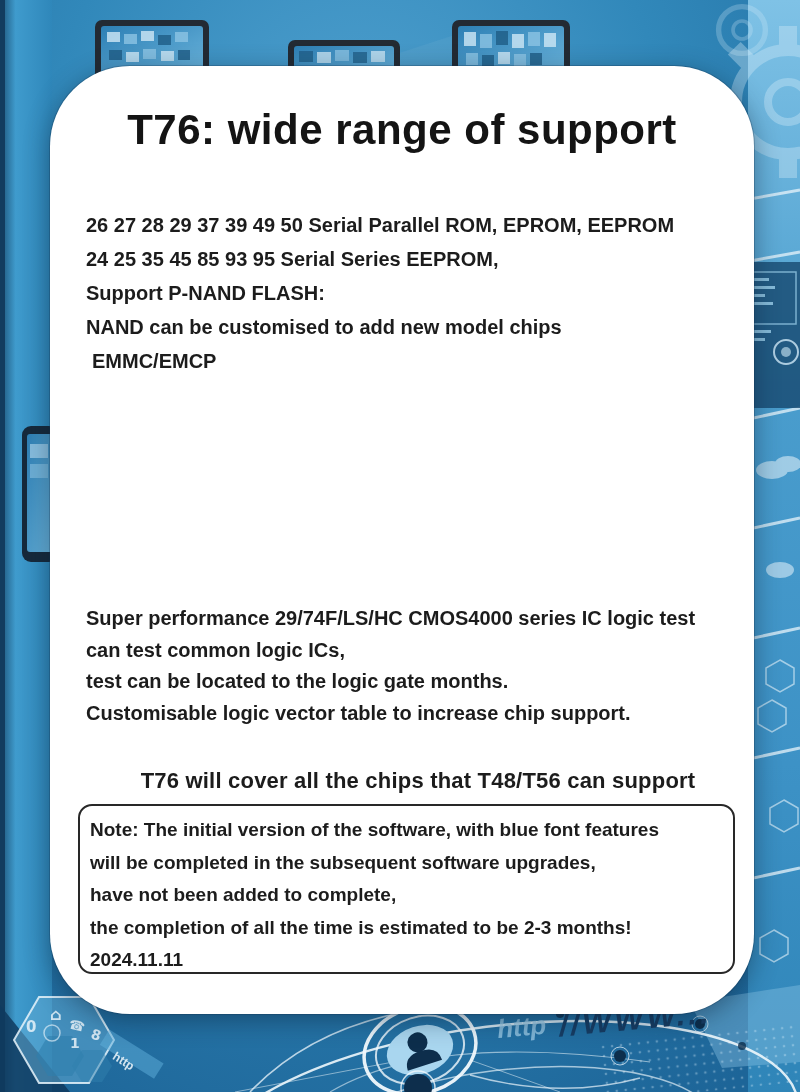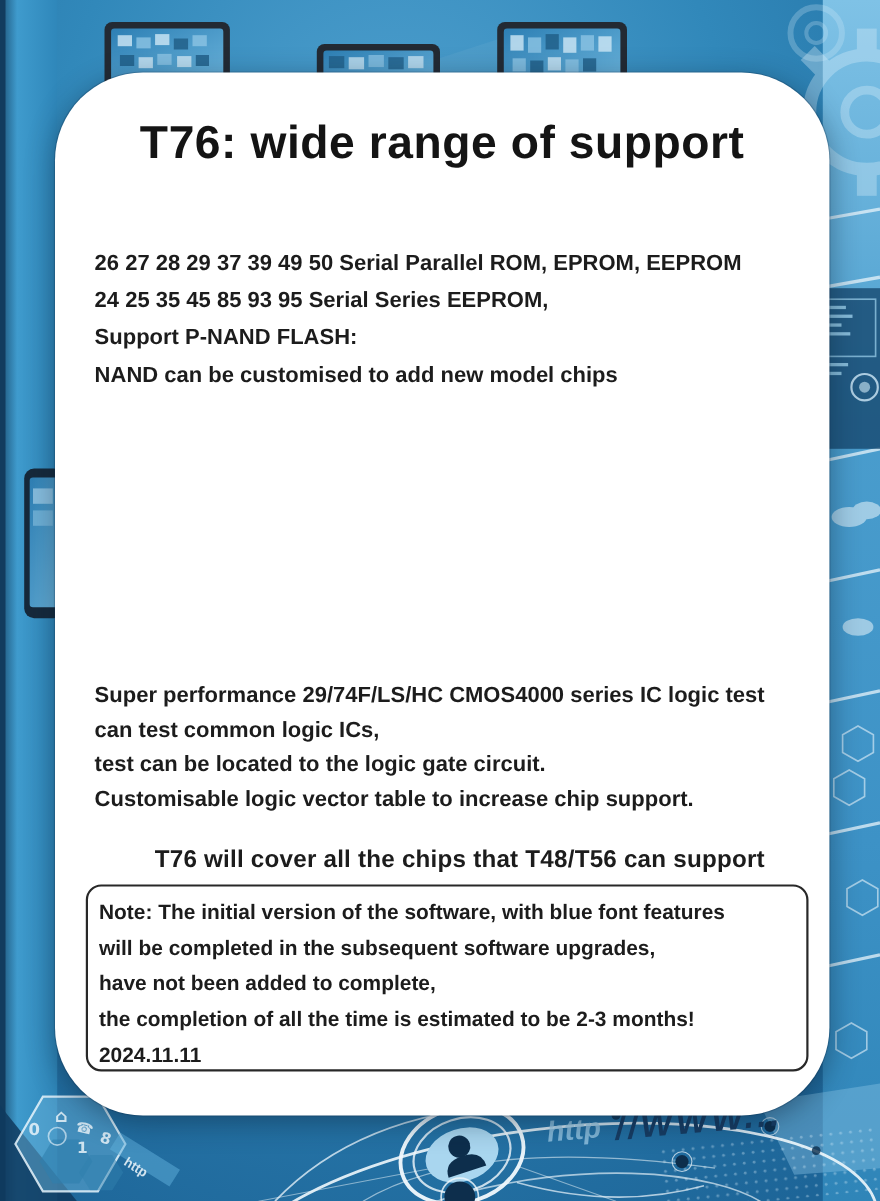--- a/index.html
+++ b/index.html
@@ -17,21 +17,21 @@
   .card{
     position:absolute;left:50px;top:66px;width:704px;height:948px;
     background:#ffffff;border-radius:80px;
     box-shadow:0 0 0 1px rgba(15,45,70,.25), 0 6px 26px rgba(8,30,50,.45);
   }
   .title{
     position:absolute;top:40px;left:0;width:100%;margin:0;
     text-align:center;font-size:42px;font-weight:700;letter-spacing:.5px;
     color:#141414;
   }
-  .block{position:absolute;left:36px;right:20px;font-weight:700;color:var(--text-black);margin-top:14px;}
+  .block{position:absolute;left:36px;right:20px;font-weight:700;color:var(--text-black);}
   .block p{margin:0;}
   .block-memory{top:142px;font-size:20px;line-height:34px;}
   .navy-inline{color:var(--accent-navy);font-size:19px;margin-left:10px;letter-spacing:.2px;}
   .indent{padding-left:6px;}
   .block-upcoming{top:368px;font-size:22px;line-height:36px;color:var(--accent-navy);letter-spacing:.3px;}
   .block-logic{top:537px;font-size:20px;line-height:31.5px;}
   .coverage{
     position:absolute;top:686px;left:0;width:100%;margin:16px;text-align:center;
     font-size:22px;font-weight:700;color:var(--text-black);letter-spacing:.2px;
   }
@@ -247,27 +247,28 @@
 
   <div class="card">
 
     <h1 class="title">T76: wide range of support</h1>
 
     <div class="block block-memory">
       <p>26 27 28 29 37 39 49 50 Serial Parallel ROM, EPROM, EEPROM</p>
       <p>24 25 35 45 85 93 95 Serial Series EEPROM,</p>
       <p>Support P-NAND FLASH:</p>
       <p>NAND can be customised to add new model chips</p>
+      <p class="indent">EMMC/EMCP</p>
     </div>
 
 
     <div class="block block-logic">
       <p>Super performance 29/74F/LS/HC CMOS4000 series IC logic test</p>
       <p>can test common logic ICs,</p>
-      <p>test can be located to the logic gate circuit.</p>
+      <p>test can be located to the logic gate months.</p>
       <p>Customisable logic vector table to increase chip support.</p>
     </div>
 
     <p class="coverage">T76 will cover all the chips that T48/T56 can support</p>
 
     <div class="note-box">
       <p>Note: The initial version of the software, with blue font features</p>
       <p>will be completed in the subsequent software upgrades,</p>
       <p>have not been added to complete,</p>
       <p>the completion of all the time is estimated to be 2-3 months!</p>

